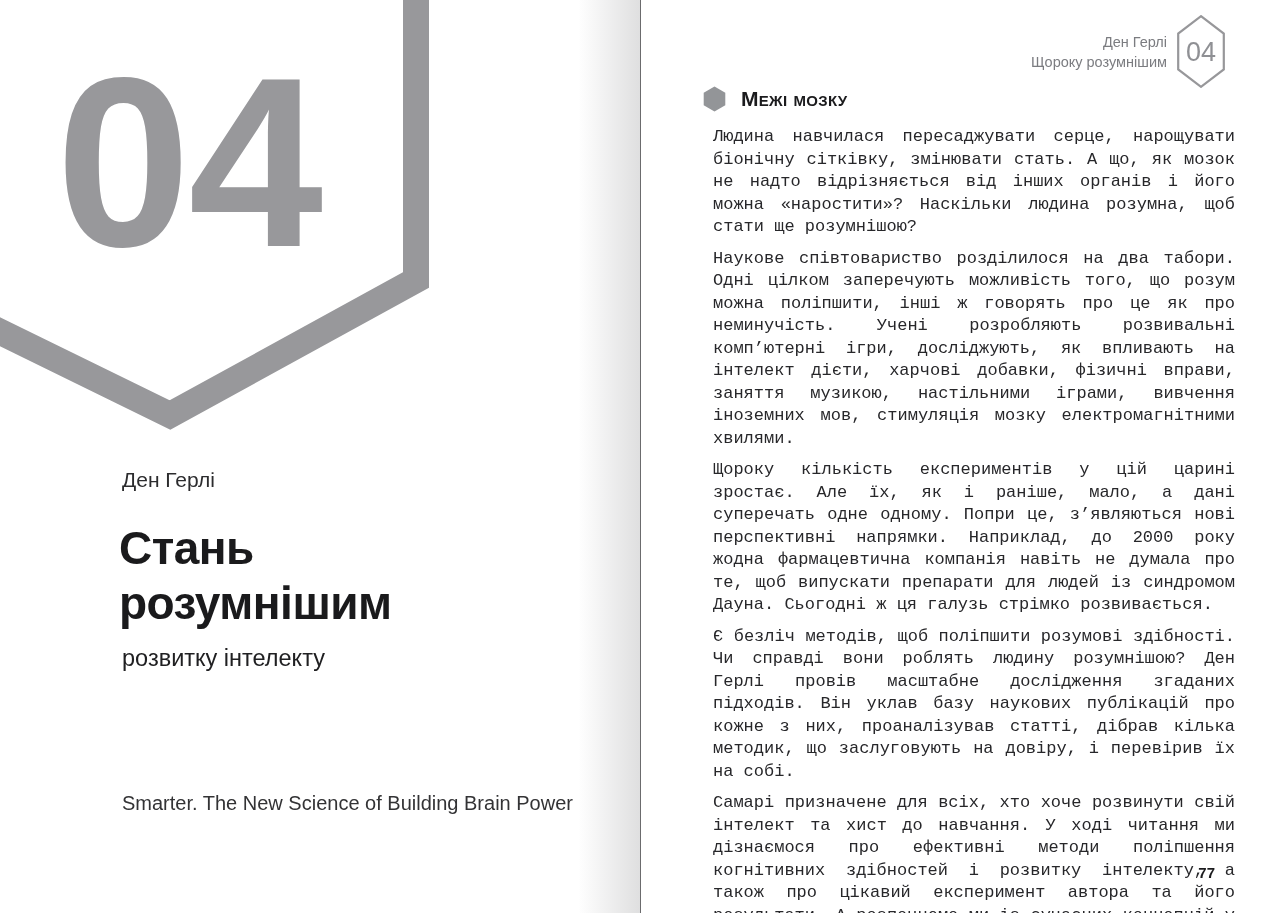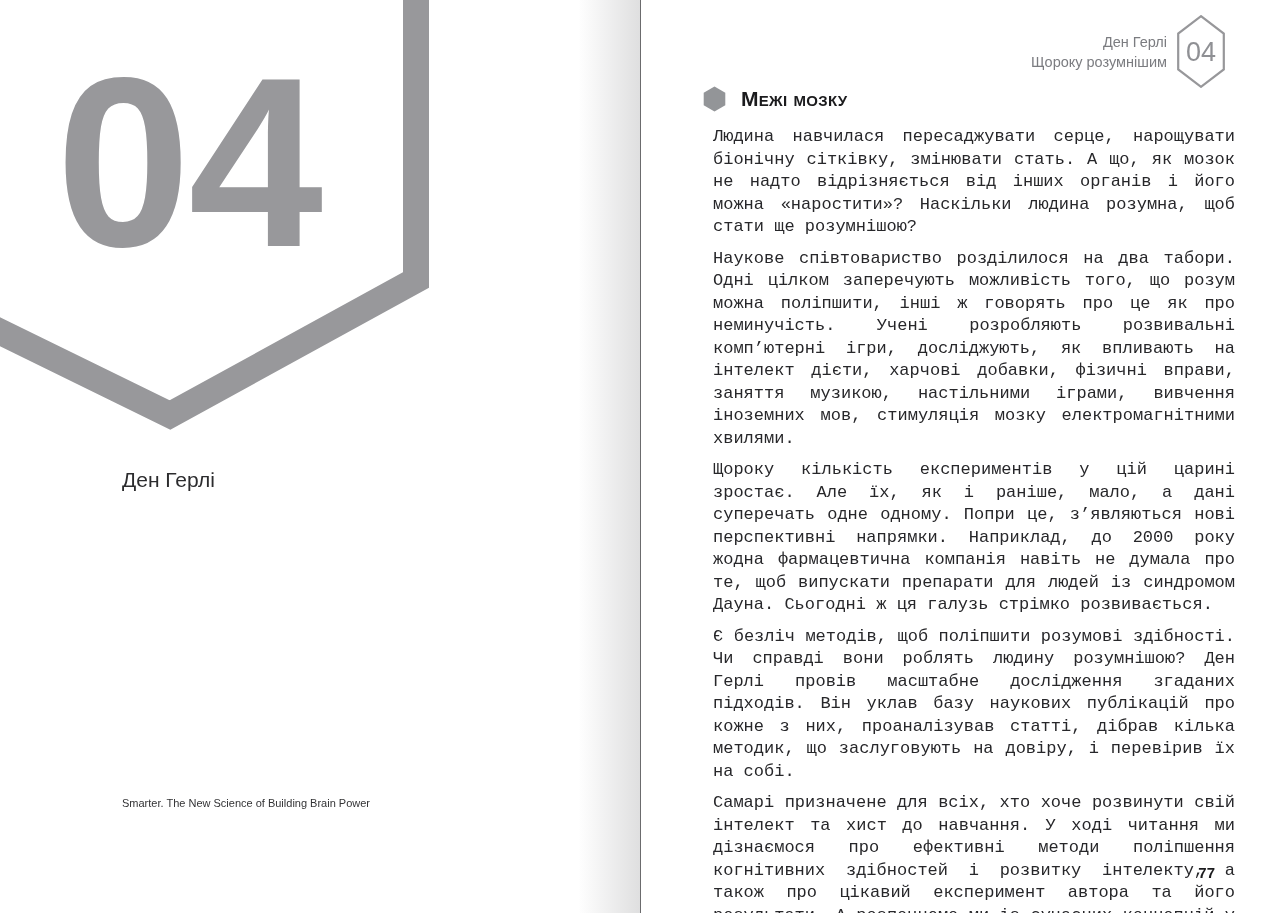--- a/index.html
+++ b/index.html
@@ -11,21 +11,21 @@
   .page-left{position:absolute;left:0;top:0;width:640px;height:913px;background:#fff;}
   .chevron-svg{position:absolute;left:0;top:0;}
   .chapter-number-big{
     position:absolute;left:56px;top:41px;font-size:242px;font-weight:bold;
     line-height:1;letter-spacing:-2px;color:#98989b;
   }
   .author-left{position:absolute;left:122px;top:468px;font-size:21px;color:#2c2c2e;}
   .book-title{position:absolute;left:119px;top:521px;font-size:46px;font-weight:bold;
     line-height:55px;color:#1a1a1c;letter-spacing:-0.5px;}
   .book-subtitle{position:absolute;left:122px;top:642px;font-size:23.5px;line-height:33px;color:#202022;}
-  .source-note{position:absolute;left:122px;top:792px;font-size:11px;line-height:22px;color:#333335;}
+  .source-note{position:absolute;left:122px;top:792px;font-size:20px;line-height:22px;color:#333335;}
   
   .binding-shadow-left{position:absolute;left:578px;top:0;width:62px;height:913px;
     background:linear-gradient(to right,rgba(110,110,112,0),rgba(110,110,112,0.22));pointer-events:none;}
   .binding-line{position:absolute;left:640px;top:0;width:1.5px;height:913px;background:#6b6b6d;}
   .binding-shadow-right{position:absolute;left:642px;top:0;width:22px;height:913px;
     background:linear-gradient(to right,rgba(110,110,112,0.16),rgba(110,110,112,0));pointer-events:none;}
   
   .page-right{position:absolute;left:641px;top:0;width:634px;height:913px;background:#fff;}
   .running-header{
     position:absolute;top:15px;right:50px;display:flex;align-items:center;
@@ -59,22 +59,27 @@
   <div class="page-left">
 
     <svg class="chevron-svg" width="640" height="913" viewBox="0 0 640 913">
       <polyline points="-20,322 170,415 416,280 416,-20" fill="none" stroke="#98989b" stroke-width="26" stroke-miterlimit="10"></polyline>
     </svg>
 
     <div class="chapter-number-big">04</div>
 
     <div class="author-left">Ден Герлі</div>
 
+    <div class="book-title">
+      <div>Стань</div>
+      <div>розумнішим</div>
+    </div>
 
     <div class="book-subtitle">
+      <div>розвитку інтелекту</div>
     </div>
 
     <div class="source-note">
       <div>Smarter. The New Science of Building Brain Power</div>
     </div>
   </div>
 
   <div class="binding-shadow-left"></div>
   <div class="binding-line"></div>
   <div class="binding-shadow-right"></div>

